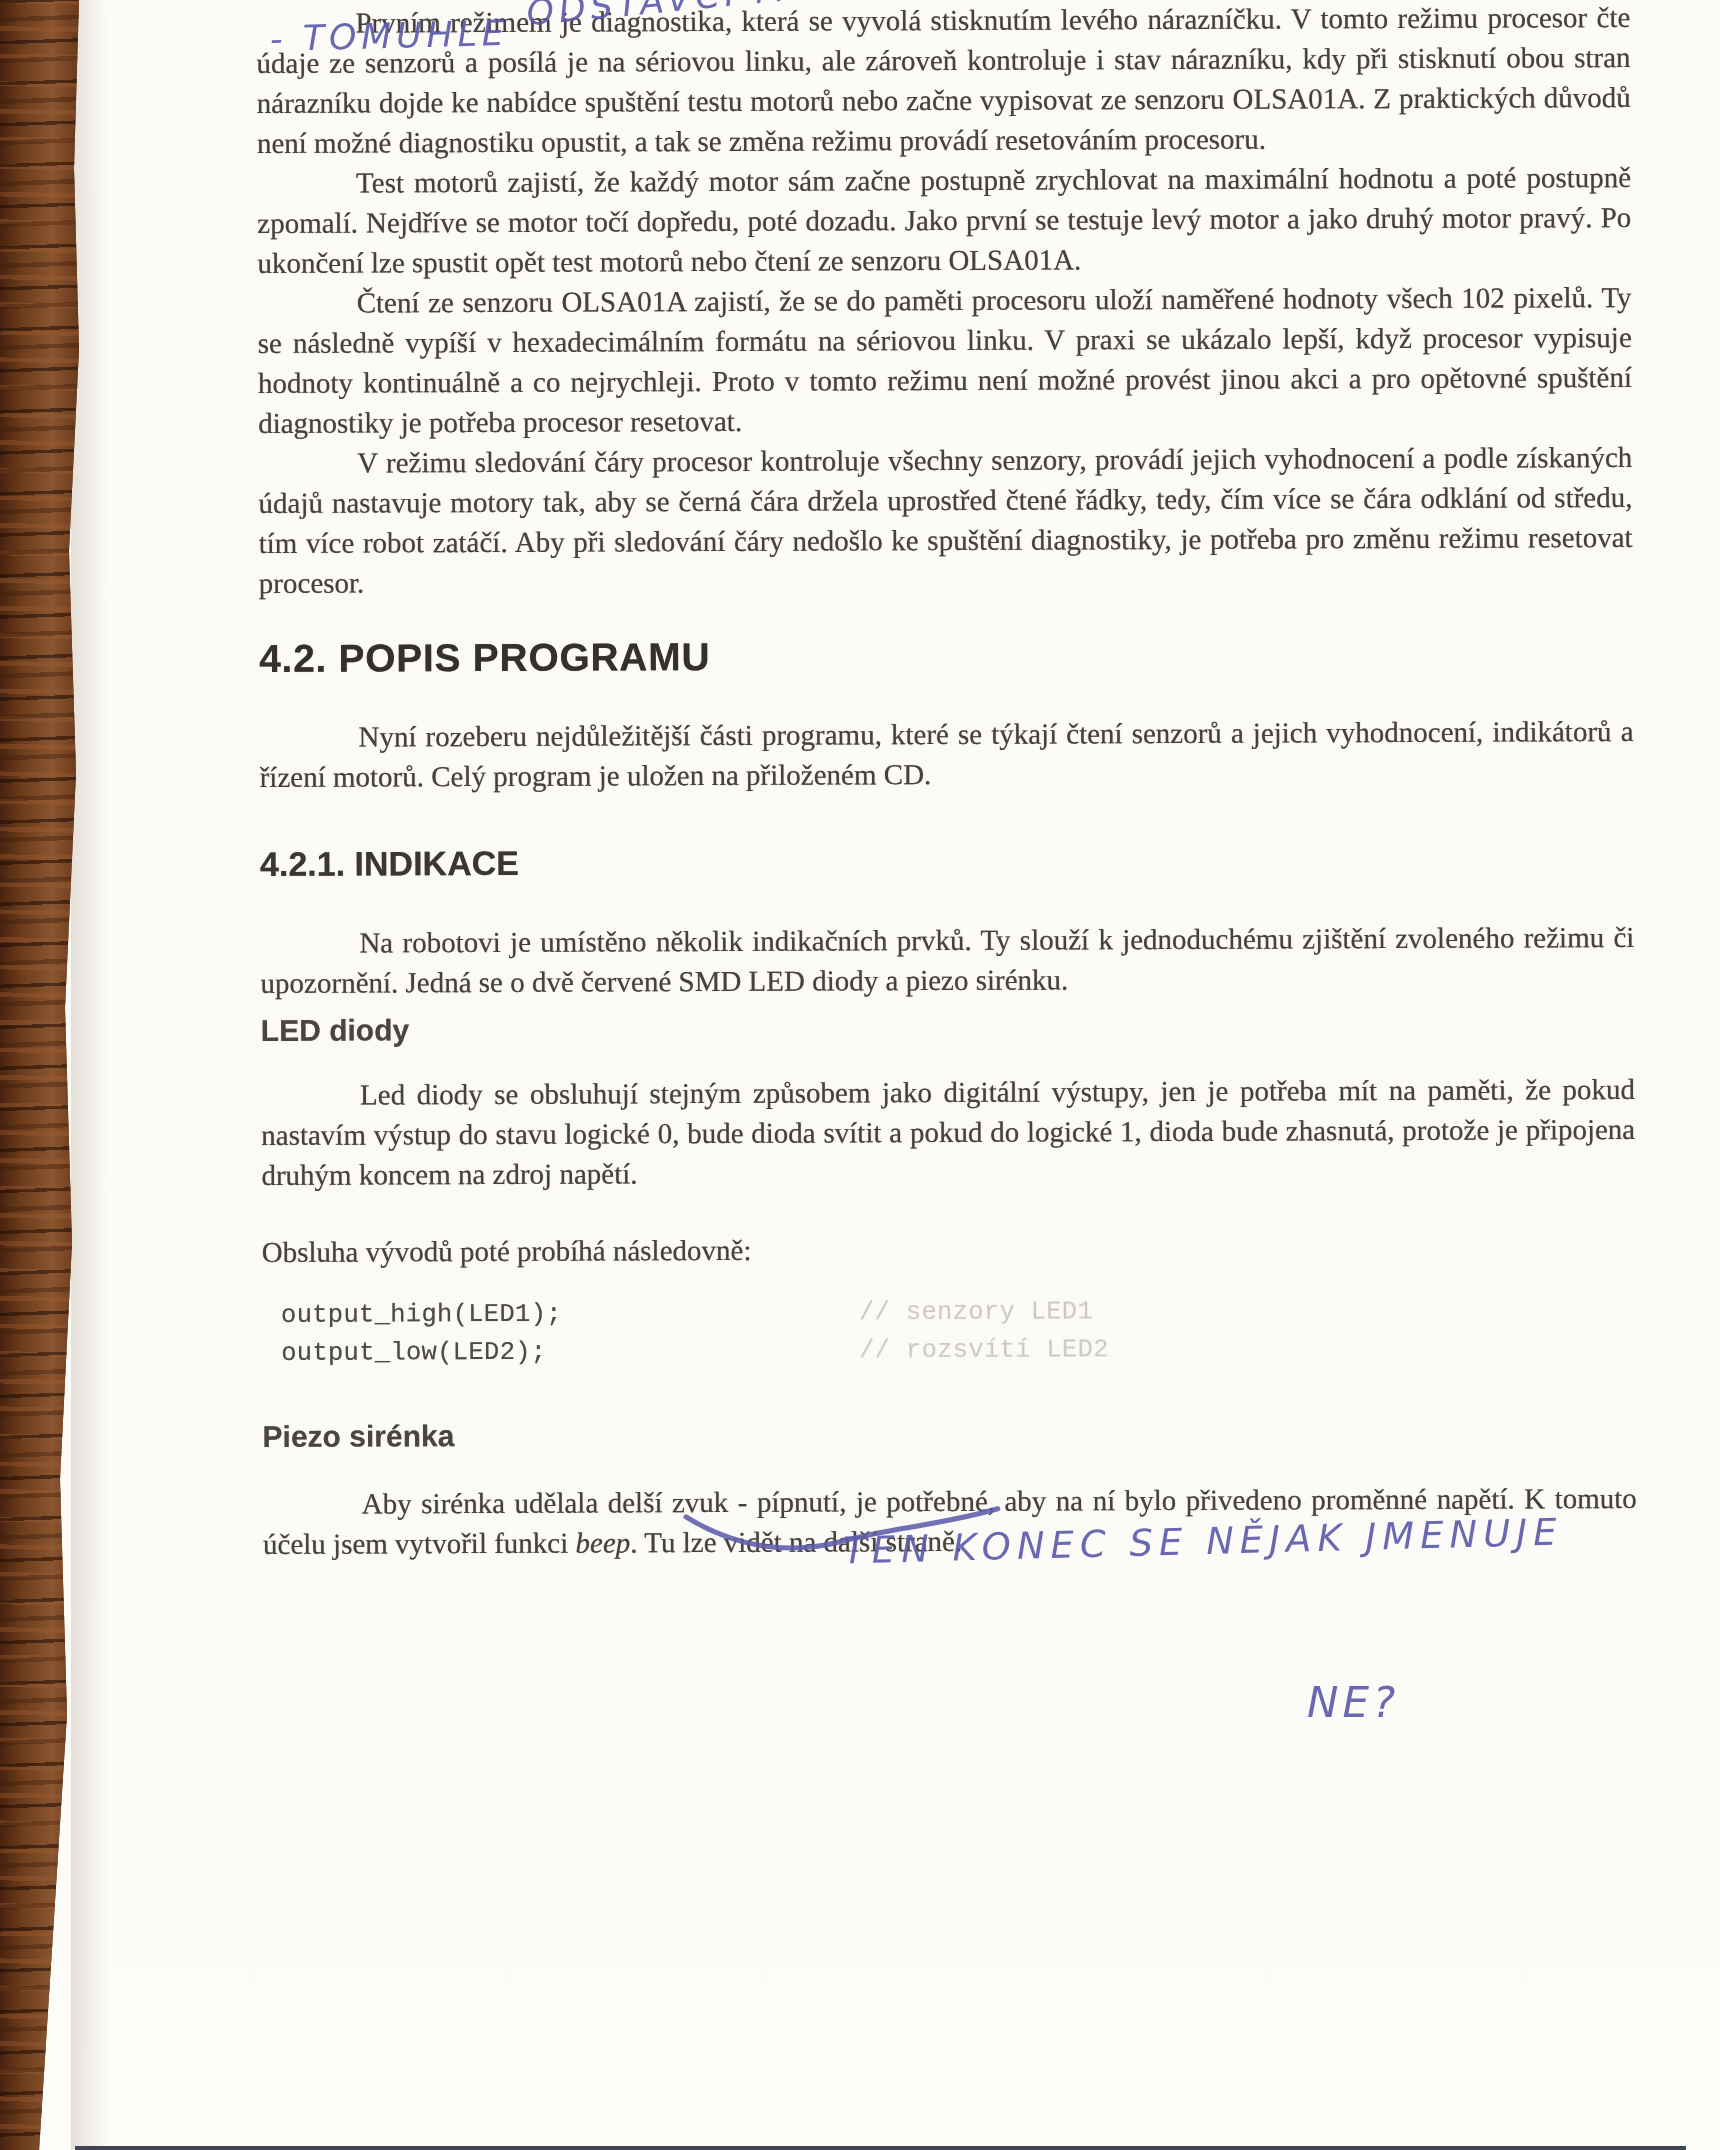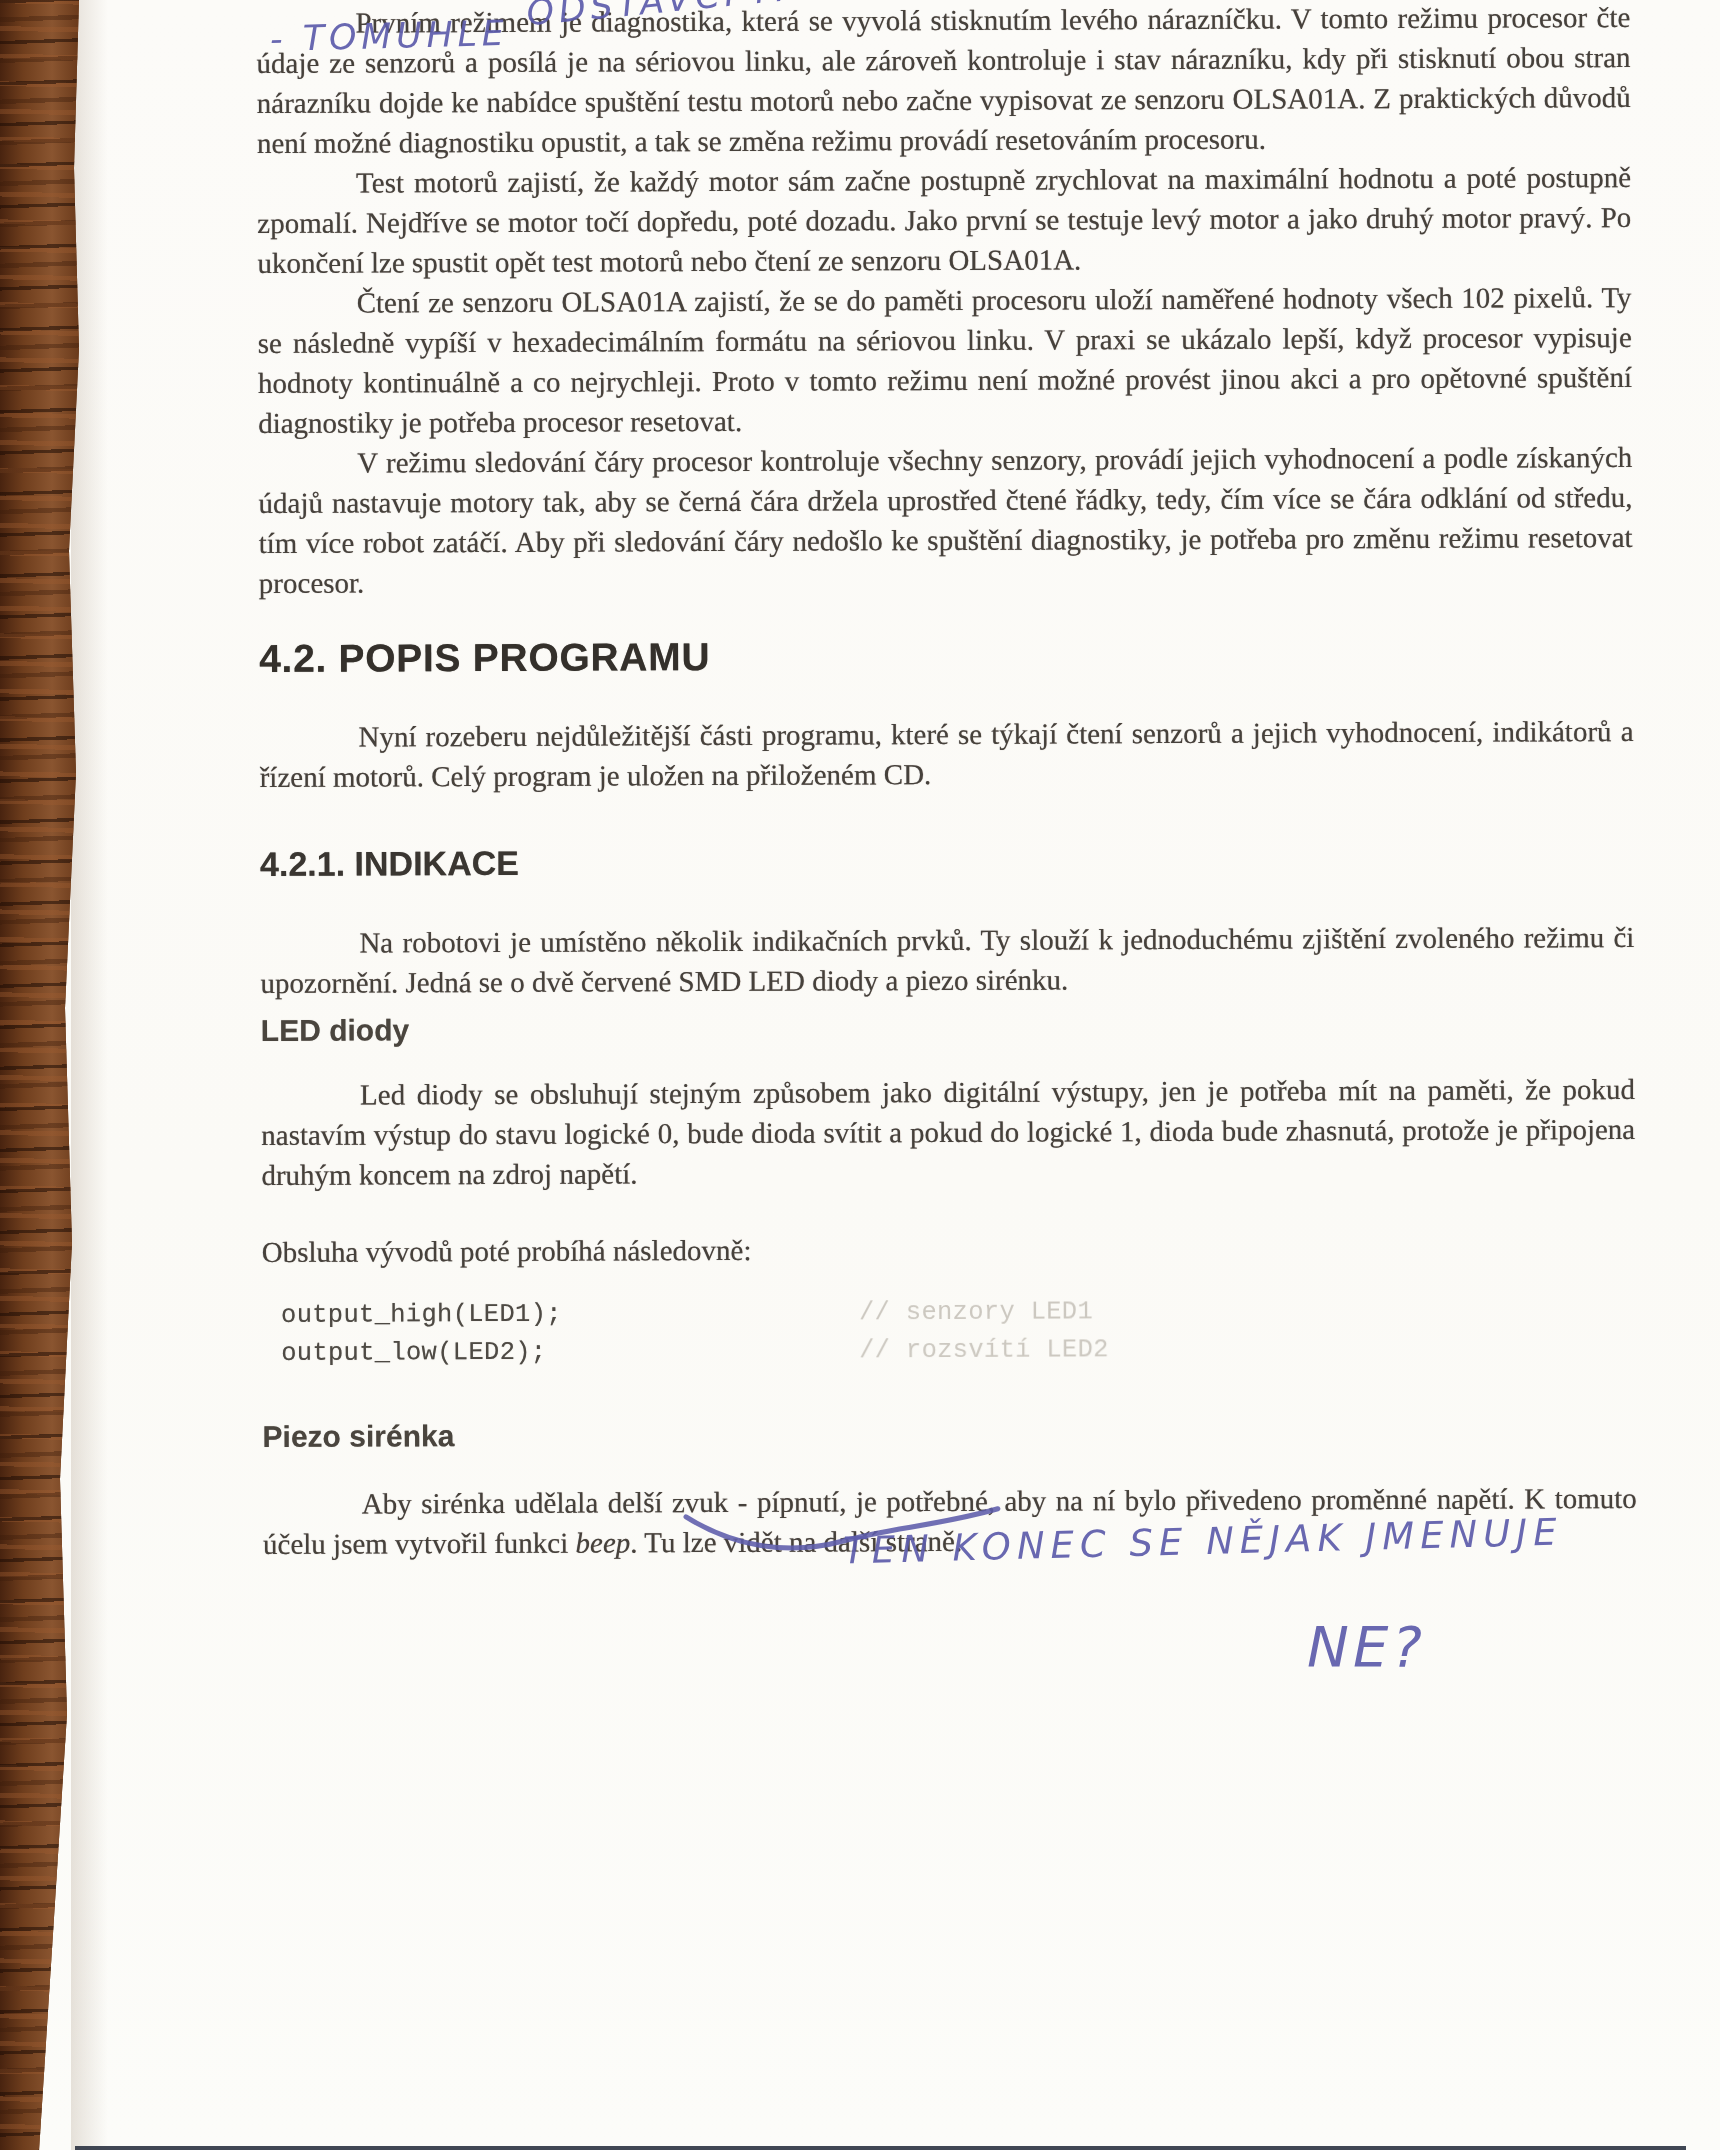--- a/index.html
+++ b/index.html
@@ -68,21 +68,21 @@
   em.fn{}
 
   
   .ink{position:absolute;z-index:4;color:#5d5cab;
     font-family:"DejaVu Sans", sans-serif;font-style:italic;opacity:.92;}
   .hand-top{left:272px;top:17.5px;font-size:35px;letter-spacing:4.7px;
     transform:rotate(-5.5deg);transform-origin:left bottom;white-space:nowrap;}
   .hand-top .lead{display:inline-block;transform:rotate(4deg) translateY(9.4px);margin-right:19px;}
   .hand-note1{left:843px;top:1520px;font-size:37px;letter-spacing:6px;
     transform:rotate(-1.5deg);white-space:nowrap;}
-  .hand-note2{left:1307px;top:1614px;font-size:56px;letter-spacing:4px;}
+  .hand-note2{left:1307px;top:1678px;font-size:42px;letter-spacing:4px;}
   .squiggle{position:absolute;left:682px;top:1502px;z-index:4;}
 </style>
 </head>
 <body>
 
 <div class="paper"></div>
 <div class="wood"></div>
 <div class="bottom-edge"></div>
 
 <div class="ink hand-top">

